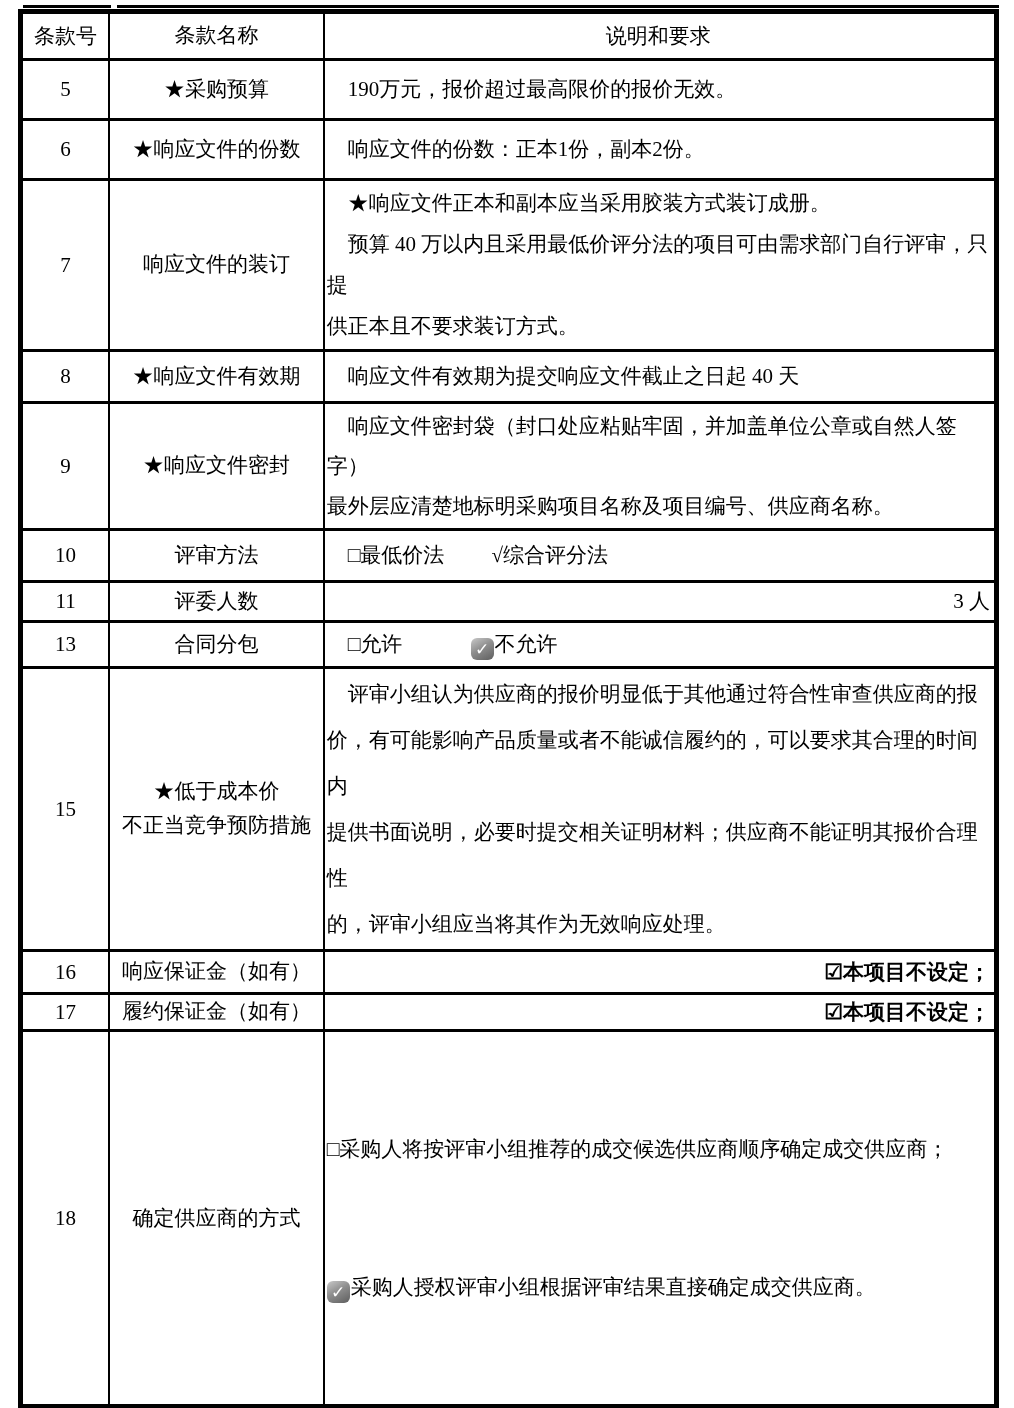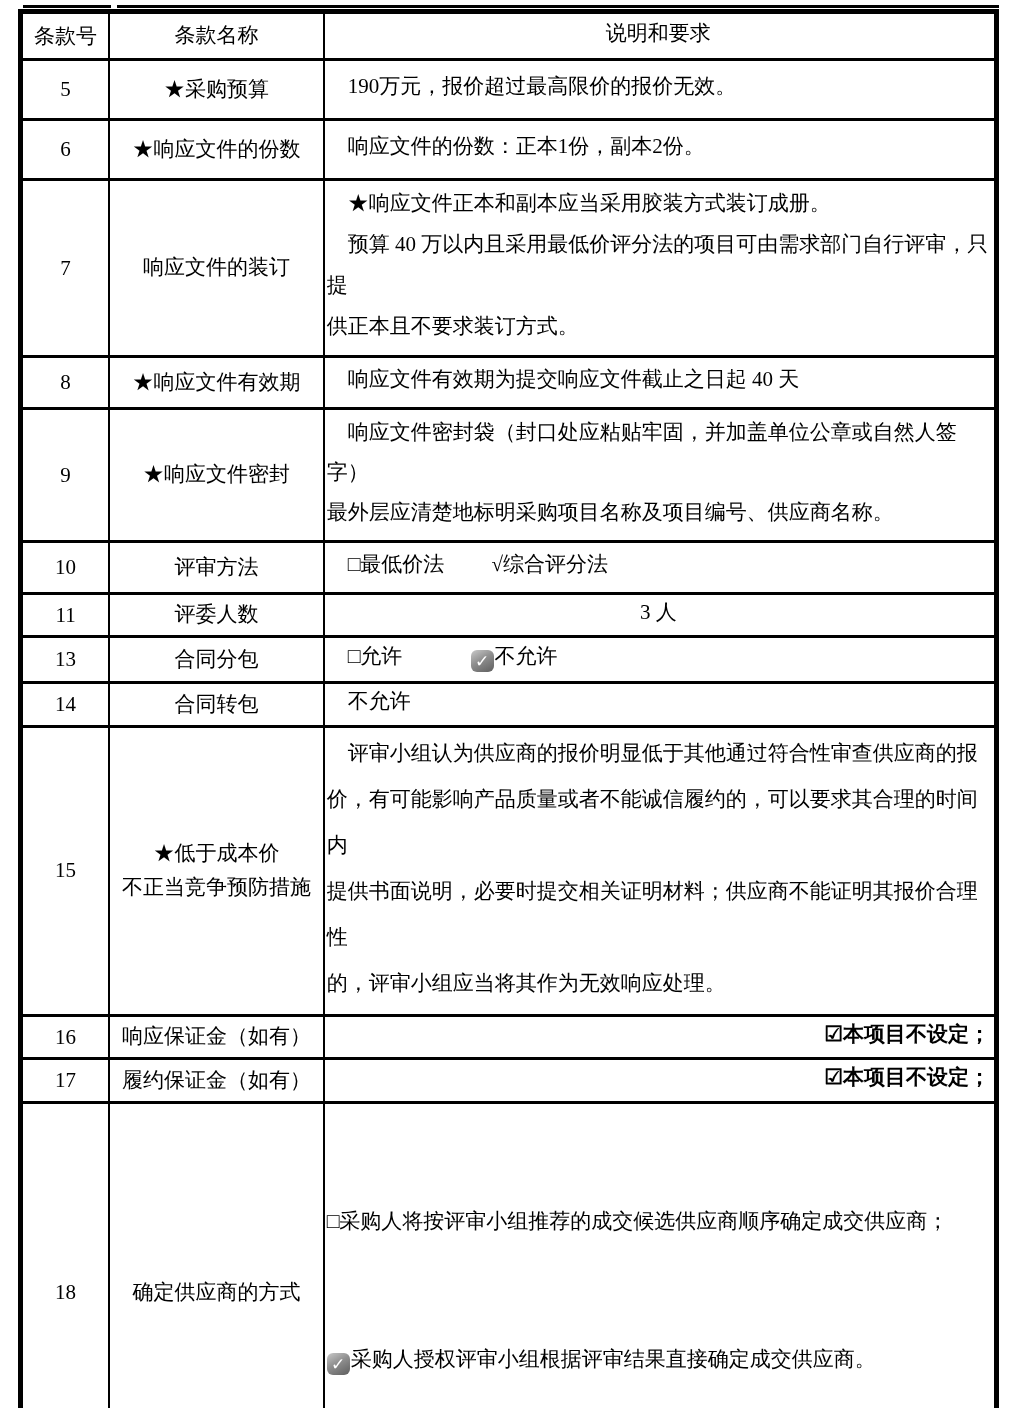--- a/index.html
+++ b/index.html
@@ -10,24 +10,24 @@
   .remnant.seg1{left:23px;width:88px;}
   .remnant.seg2{left:117px;width:882px;}
 
   table.clause{border-collapse:collapse;table-layout:fixed;
        position:absolute;left:18px;top:9px;width:981px;
        border:5px solid #000;}
   td{border:2px solid #000;border-top-width:3px;border-bottom-width:3px;
      padding:0;font-size:21px;vertical-align:middle;overflow:hidden;}
   .c1{text-align:center;}
   .c2{text-align:center;white-space:pre-line;line-height:1.6;}
-  .c3{text-align:left;padding:2px 4px 8px 2px;white-space:pre-wrap;
+  .c3{text-align:left;padding:2px 4px 2px 2px;white-space:pre-wrap;
       word-break:break-all;line-height:1.45;}
   .hd{text-align:center;white-space:normal;}
-  .center{text-align:center;}
+  .center{text-align:right;}
   .bold3{font-weight:bold;text-align:right;}
   
   .gc{display:inline-block;width:23px;height:22px;border-radius:6px;
       background:linear-gradient(150deg,#c9c9c9 0%,#8f8f8f 45%,#5e5e5e 100%);
       color:#fff;text-align:center;line-height:22px;font-size:17px;font-weight:bold;
       vertical-align:-4px;margin-right:1px;
       font-family:"DejaVu Sans","Liberation Sans",sans-serif;}
 </style>
 </head>
 <body>
@@ -94,25 +94,20 @@
     <td class="c3 center">3 人</td>
   </tr>
 
 
   <tr style="height:46px">
     <td class="c1">13</td>
     <td class="c2">合同分包</td>
     <td class="c3"><span>　□允许　　　 </span><span class="gc">✓</span><span>不允许</span></td>
   </tr>
 
-  <tr style="height:41px">
-    <td class="c1">14</td>
-    <td class="c2">合同转包</td>
-    <td class="c3">　不允许</td>
-  </tr>
 
   <tr style="height:185px">
     <td class="c1">15</td>
     <td class="c2">★低于成本价
 不正当竞争预防措施</td>
     <td class="c3" style="line-height:46px">　评审小组认为供应商的报价明显低于其他通过符合性审查供应商的报
 价，有可能影响产品质量或者不能诚信履约的，可以要求其合理的时间内
 提供书面说明，必要时提交相关证明材料；供应商不能证明其报价合理性
 的，评审小组应当将其作为无效响应处理。</td>
   </tr>

